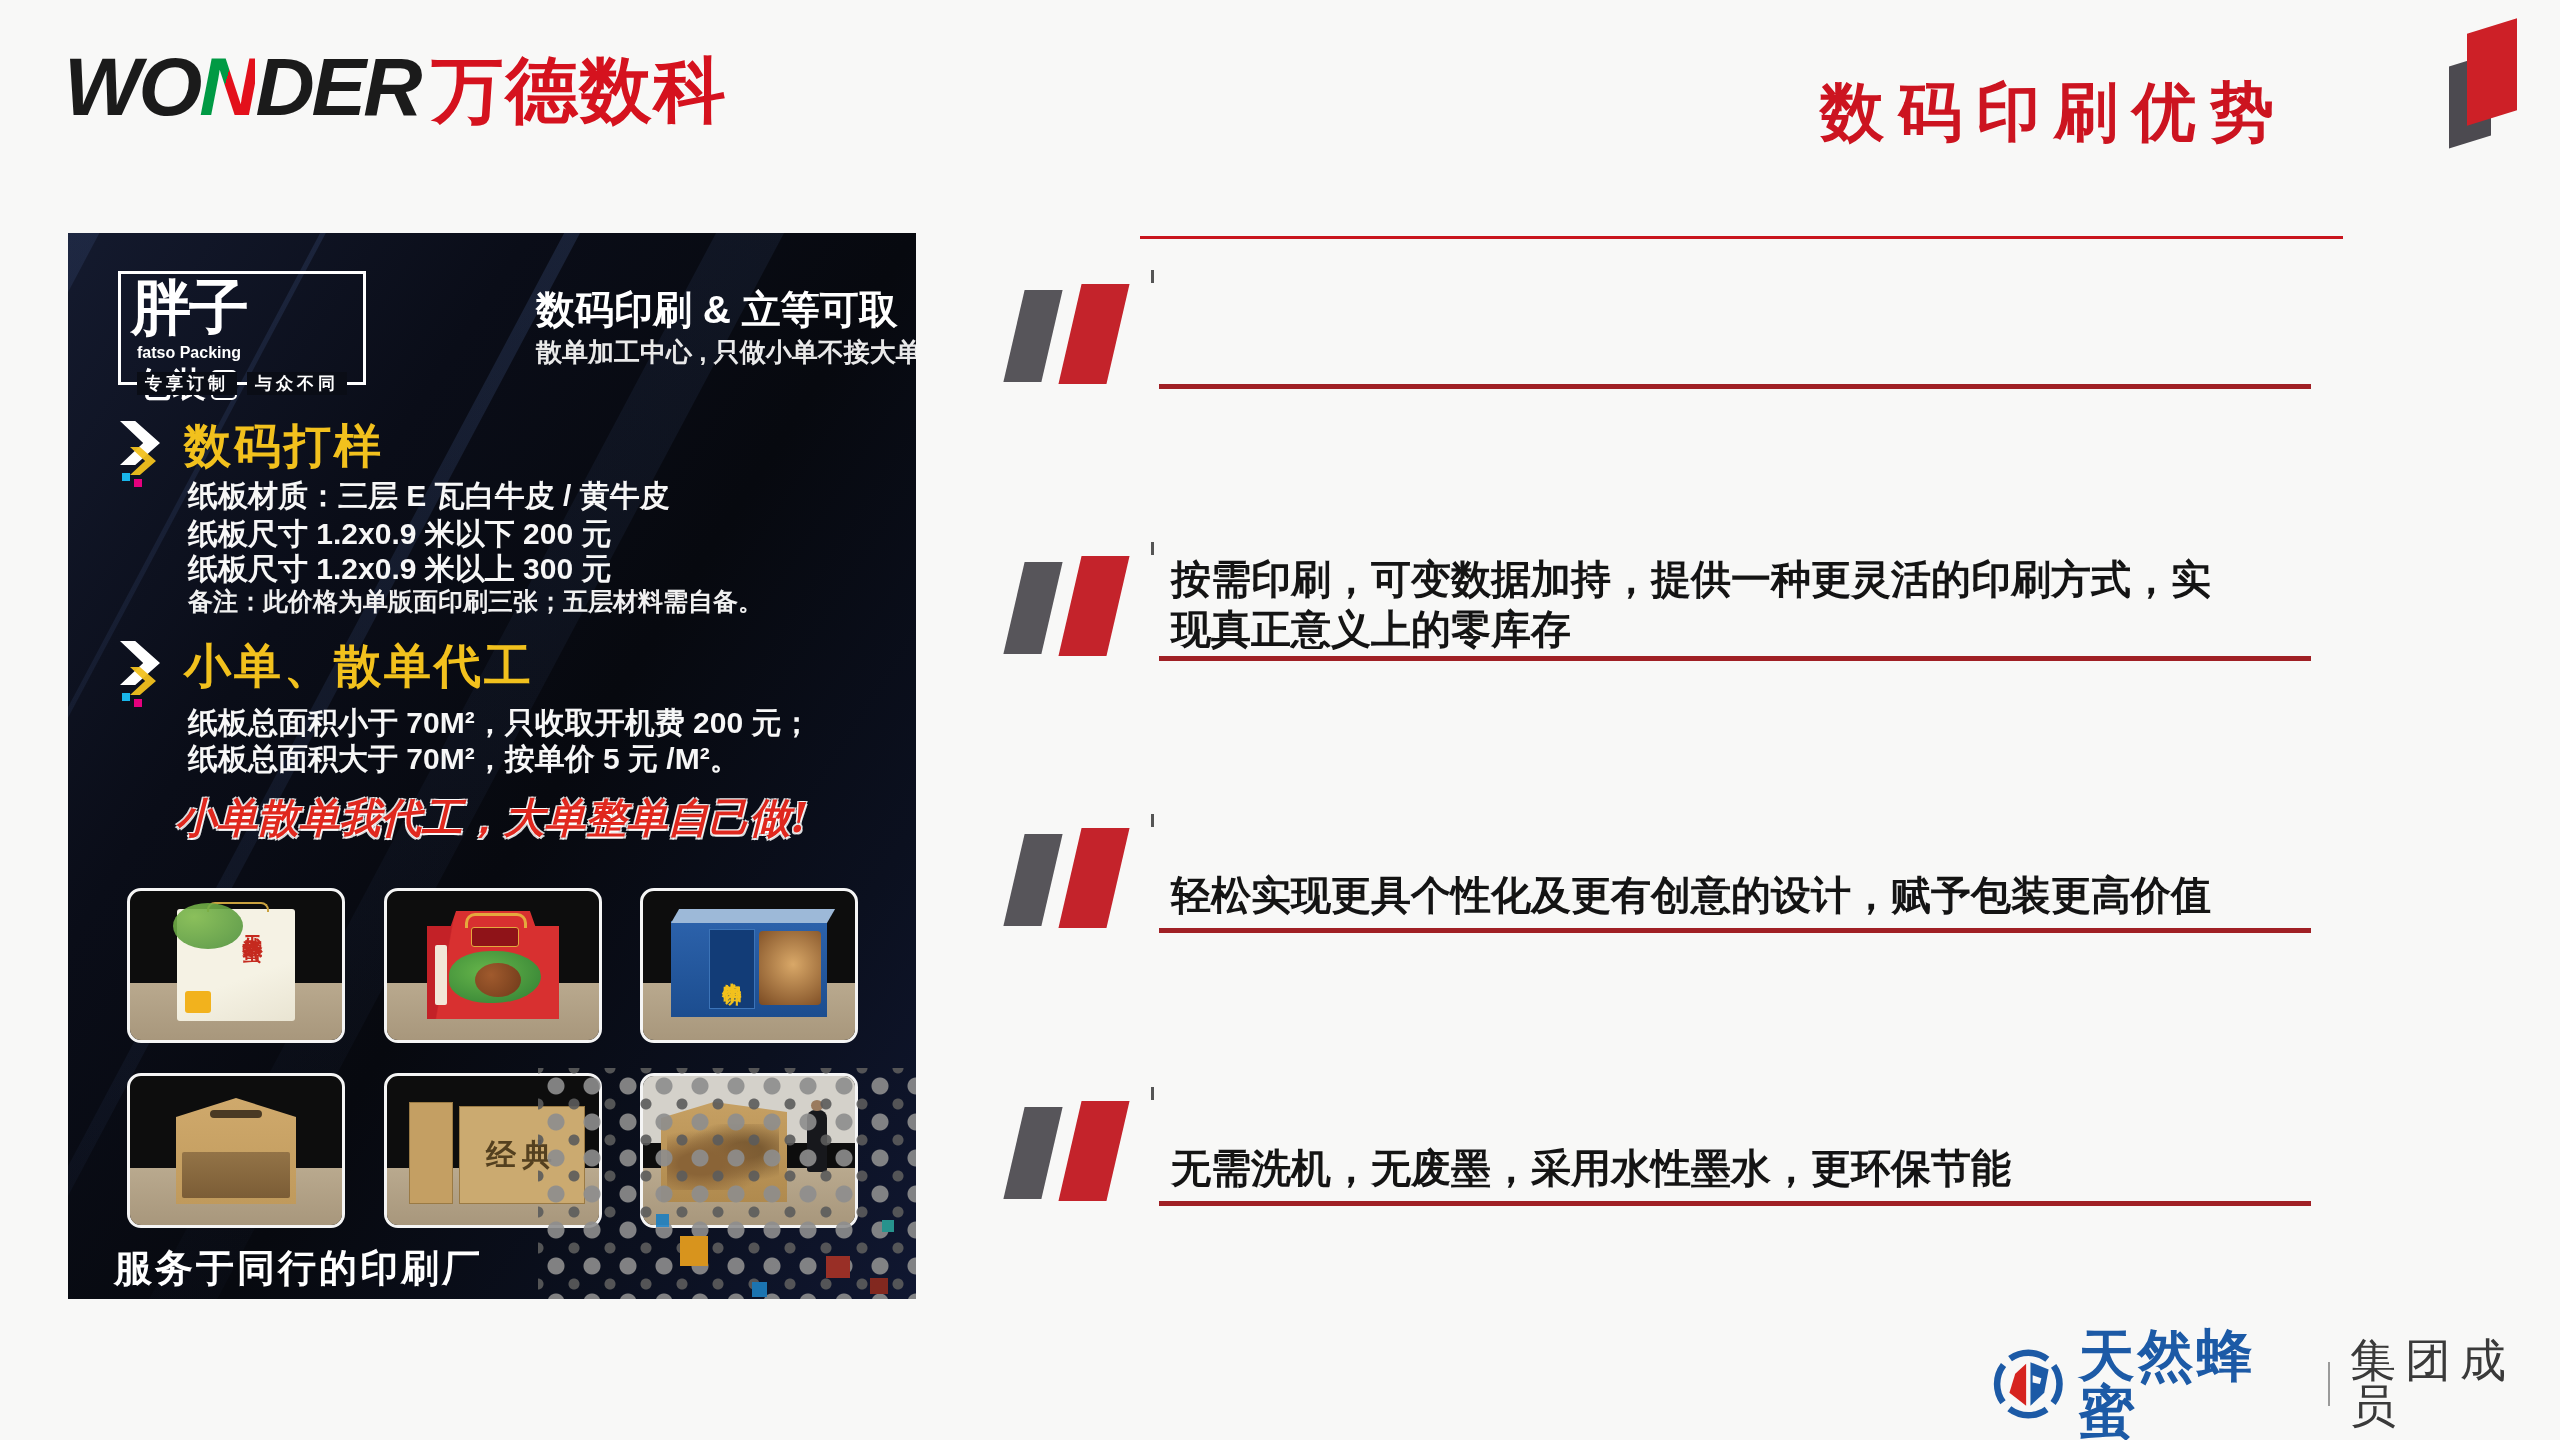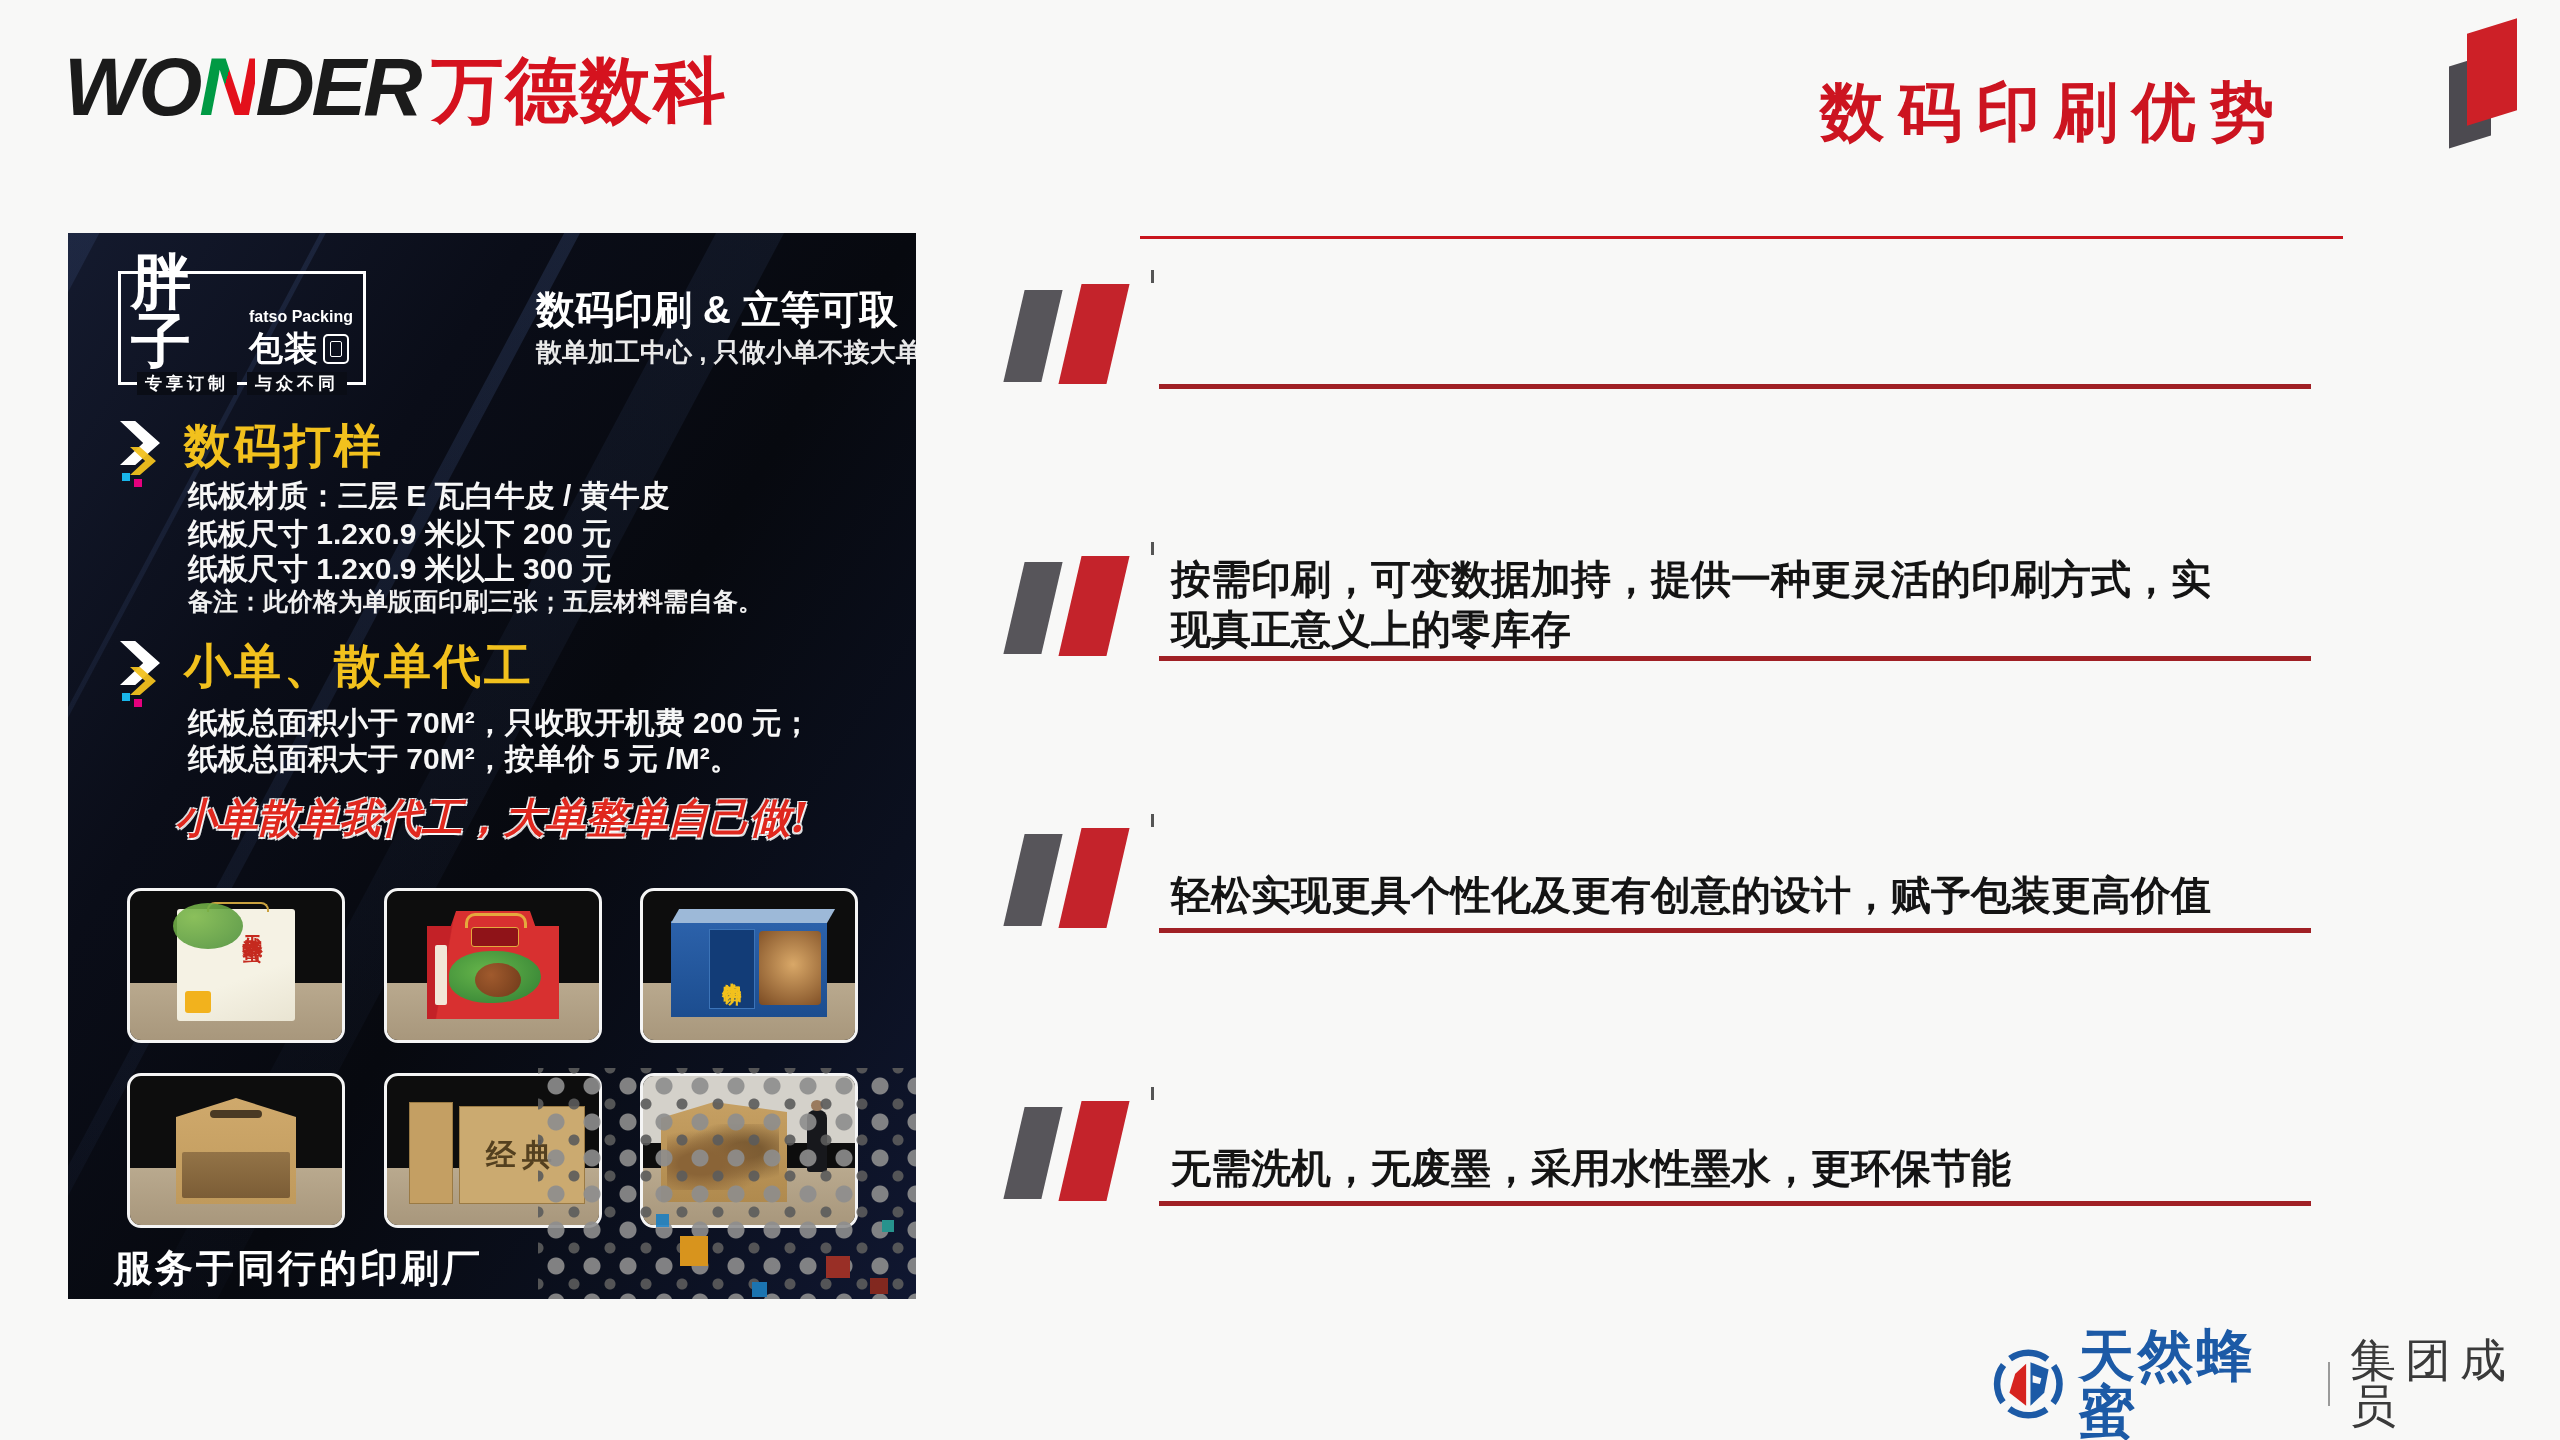--- a/index.html
+++ b/index.html
@@ -34,21 +34,21 @@
     position:absolute;left:68px;top:233px;width:848px;height:1066px;overflow:hidden;
     background:linear-gradient(123deg,#141a2e 0%,#0a0d18 30%,#07090f 55%,#0b101f 80%,#101731 100%);
     color:#f2f2f2;
   }
   .streak{position:absolute;background:linear-gradient(rgba(96,130,200,.28),rgba(40,60,110,.05));transform:rotate(28deg);transform-origin:top left;}
   .streak.s2{left:40px;top:-80px;width:30px;height:1500px;opacity:.5;}
   .streak.s3{left:560px;top:-120px;width:14px;height:1500px;opacity:.7;}
   .streak.s4{left:680px;top:-60px;width:60px;height:1500px;opacity:.35;}
   .streak.s5{left:300px;top:-90px;width:5px;height:1500px;opacity:.6;}
 
-  .p-logo{position:absolute;left:50px;top:38px;width:248px;height:114px;border:3px solid #fff;display:flex;align-items:flex-end;padding:4px 10px 10px 10px;box-sizing:border-box;}
+  .p-logo{position:absolute;left:50px;top:38px;width:248px;height:114px;border:3px solid #fff;display:flex;align-items:flex-start;padding:4px 10px 10px 10px;box-sizing:border-box;flex-direction:column;}
   .p-logo-big{font-weight:900;font-size:60px;line-height:1;color:#fff;letter-spacing:-2px;}
   .p-logo-right{display:flex;flex-direction:column;margin-left:6px;margin-top:6px;}
   .p-logo-en{font-size:16px;font-weight:700;color:#fff;white-space:nowrap;}
   .p-logo-row{display:flex;align-items:center;}
   .p-logo-cn{font-size:34px;font-weight:900;color:#fff;letter-spacing:1px;}
   .p-seal{width:22px;height:26px;border:2px solid #fff;border-radius:5px;margin-left:4px;display:flex;align-items:center;justify-content:center;}
   .p-seal i{display:block;width:10px;height:14px;border:1.5px solid #fff;border-radius:2px;}
   .p-tagline{position:absolute;left:0;right:0;bottom:-13px;display:flex;justify-content:space-between;padding:0 16px;}
   .p-tagline span{background:#0a0d16;padding:0 8px;font-size:17px;letter-spacing:4px;color:#ffffff;font-weight:600;}
 

